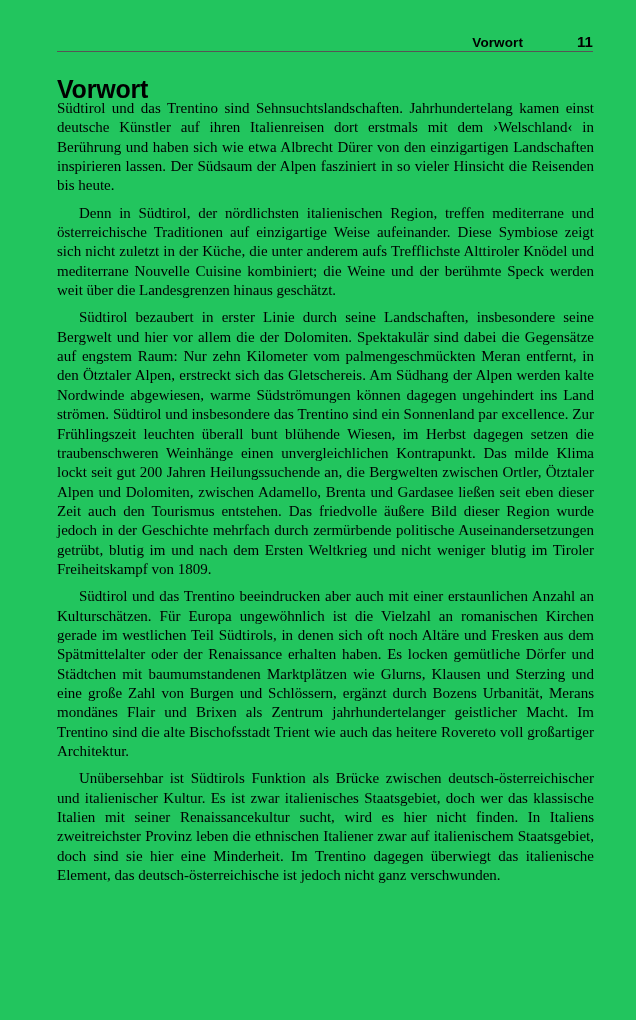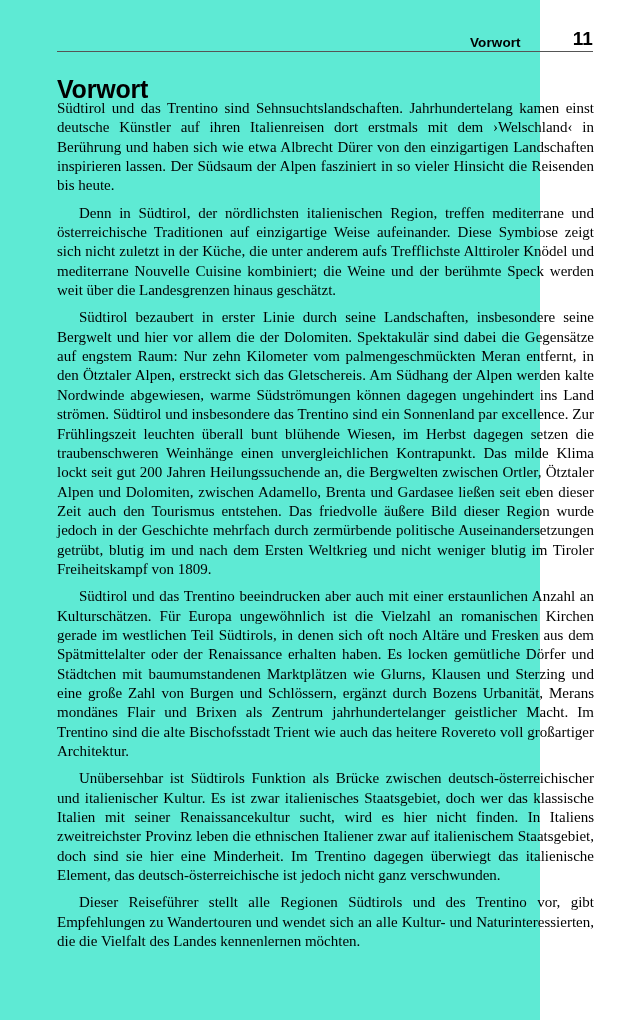--- a/index.html
+++ b/index.html
@@ -12,23 +12,23 @@
     height: 1020px;
     position: relative;
     font-family: "Liberation Serif", serif;
     color: #000000;
     overflow: hidden;
   }
   .page {
     position: absolute;
     left: 0;
     top: 0;
-    width: 540px;
+    width: 636px;
     height: 1020px;
-    background: #5eead4;
+    background: #22c55e;
   }
   
   .running-head {
     position: absolute;
     left: 57px;
     top: 28px;
     width: 536px;
     height: 22px;
     display: flex;
     align-items: flex-end;
@@ -36,21 +36,21 @@
     font-family: "Liberation Sans", sans-serif;
     font-weight: bold;
     font-size: 13.5px;
     letter-spacing: 0.1px;
     color: #000000;
   }
   .running-head .rh-title {
     margin-right: 52px;
   }
   .running-head .rh-page {
-    font-size: 19px;
+    font-size: 15px;
     min-width: 18px;
     text-align: right;
   }
   .head-rule {
     position: absolute;
     left: 57px;
     top: 51px;
     width: 536px;
     height: 1px;
     background: #555555;
@@ -107,16 +107,15 @@
   <div class="head-rule"></div>
 
   <h1 class="chapter-title">Vorwort</h1>
 
   <div class="body-text">
     <p>Südtirol und das Trentino sind Sehnsuchtslandschaften. Jahrhundertelang kamen einst deutsche Künstler auf ihren Italienreisen dort erstmals mit dem ›Welschland‹ in Berührung und haben sich wie etwa Albrecht Dürer von den einzigartigen Landschaften inspirieren lassen. Der Südsaum der Alpen fasziniert in so vieler Hinsicht die Reisenden bis heute.</p>
     <p class="indent">Denn in Südtirol, der nördlichsten italienischen Region, treffen mediterrane und österreichische Traditionen auf einzigartige Weise aufeinander. Diese Symbiose zeigt sich nicht zuletzt in der  Küche, die unter anderem aufs Trefflichste Alttiroler Knödel und mediterrane Nouvelle Cuisine kombiniert; die Weine und der berühmte Speck werden weit über die Landesgrenzen hinaus geschätzt.</p>
     <p class="indent">Südtirol bezaubert in erster Linie durch seine Landschaften, insbesondere seine Bergwelt und hier vor allem die der Dolomiten. Spektakulär sind dabei die Gegensätze auf engstem Raum: Nur zehn Kilometer vom palmengeschmückten Meran entfernt, in den Ötztaler Alpen, erstreckt sich das Gletschereis. Am Südhang der Alpen werden kalte Nordwinde abgewiesen, warme Südströmungen können dagegen ungehindert ins Land strömen. Südtirol und insbesondere das Trentino sind ein Sonnenland par excellence. Zur Frühlingszeit leuchten überall bunt blühende Wiesen, im Herbst dagegen setzen die traubenschweren Weinhänge einen unvergleichlichen Kontrapunkt. Das milde Klima lockt seit gut 200 Jahren Heilungssuchende an, die Bergwelten zwischen Ortler, Ötztaler Alpen und Dolomiten, zwischen Adamello, Brenta und Gardasee ließen seit eben dieser Zeit auch den Tourismus entstehen. Das friedvolle äußere Bild dieser Region wurde jedoch in der Geschichte mehrfach durch zermürbende politische Auseinandersetzungen getrübt, blutig im und nach dem Ersten Weltkrieg und nicht weniger blutig im Tiroler Freiheitskampf von 1809.</p>
     <p class="indent">Südtirol und das Trentino beeindrucken aber auch mit einer erstaunlichen Anzahl an Kulturschätzen. Für Europa ungewöhnlich ist die Vielzahl an romanischen Kirchen gerade im westlichen Teil Südtirols, in denen sich oft noch Altäre und Fresken aus dem Spätmittelalter oder der Renaissance erhalten haben. Es locken gemütliche Dörfer und Städtchen mit baumumstandenen Marktplätzen wie Glurns, Klausen und Sterzing und eine große Zahl von Burgen und Schlössern, ergänzt durch Bozens Urbanität, Merans mondänes Flair und Brixen als Zentrum jahrhundertelanger geistlicher Macht. Im Trentino sind die alte Bischofsstadt Trient wie auch das heitere Rovereto voll großartiger Architektur.</p>
     <p class="indent">Unübersehbar ist Südtirols Funktion als Brücke zwischen deutsch-österreichischer und italienischer Kultur. Es ist zwar italienisches Staatsgebiet, doch wer das klassische Italien mit seiner Renaissancekultur sucht, wird es hier nicht finden. In Italiens zweitreichster Provinz leben die ethnischen Italiener zwar auf italienischem Staatsgebiet, doch sind sie hier eine Minderheit. Im Trentino dagegen überwiegt das italienische Element, das deutsch-österreichische ist jedoch nicht ganz verschwunden.</p>
-    <p class="indent">Dieser Reiseführer stellt alle Regionen Südtirols und des Trentino vor, gibt Empfehlungen zu Wandertouren und wendet sich an alle Kultur- und Naturinteressierten, die die Vielfalt des Landes kennenlernen möchten.</p>
   </div>
 
 </div>
 
 </body></html>

